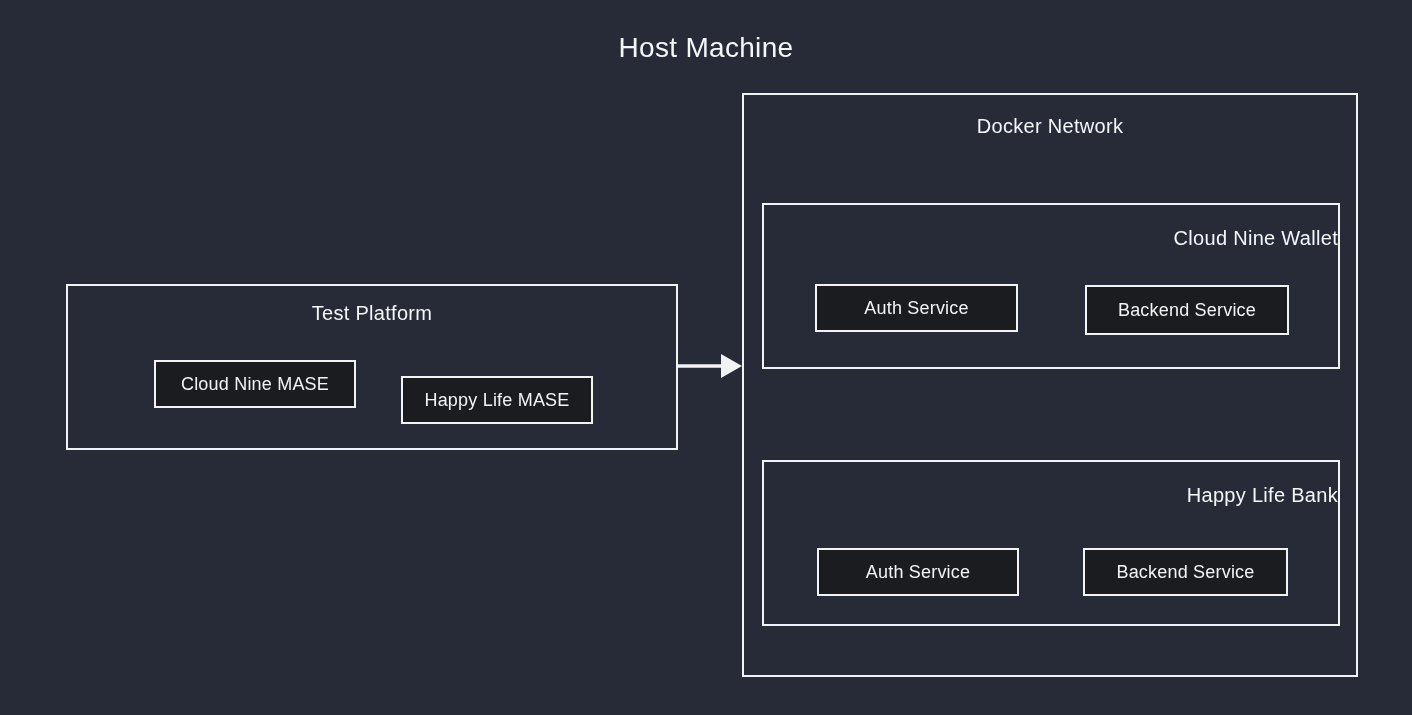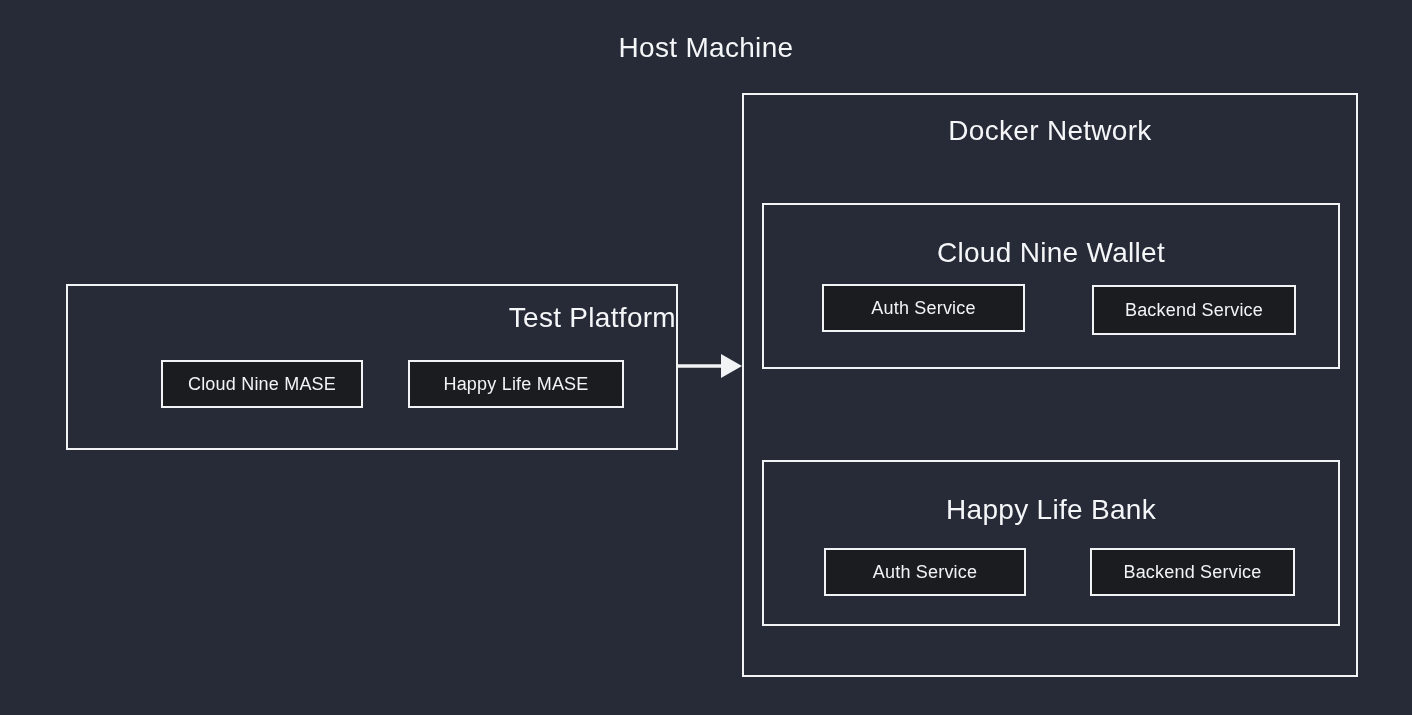--- a/index.html
+++ b/index.html
@@ -36,52 +36,51 @@
   .docker-box   { left: 742px; top: 93px;  width: 616px; height: 584px; }
   .wallet-box   { left: 762px; top: 203px; width: 578px; height: 166px; }
   .bank-box     { left: 762px; top: 460px; width: 578px; height: 166px; }
   .platform-box { left: 66px;  top: 284px; width: 612px; height: 166px; }
 
   .box-title {
     position: absolute;
     left: 0;
     width: 100%;
     text-align: center;
-    font-size: 28px;
+    font-size: 20px;
     font-weight: 400;
     letter-spacing: 0.3px;
     color: #f5f6f8;
   }
   .docker-title   { top: 20px; }
-  .group-title    { top: 32px; }
-  .platform-title { top: 16px; text-align: right; }
+  .group-title    { top: 22px; text-align: right; }
+  .platform-title { top: 16px; }
 
   .service-node {
     position: absolute;
     box-sizing: border-box;
     border: 2px solid #f2f3f4;
     background: #1b1c1f;
     display: flex;
     align-items: center;
     justify-content: center;
     font-size: 18px;
     letter-spacing: 0.2px;
     color: #f2f3f4;
     white-space: nowrap;
-    margin-left: 7px;
   }
   
   .wallet-auth    { left: 51px;  top: 79px; width: 203px; height: 48px; }
   .wallet-backend { left: 321px; top: 80px; width: 204px; height: 50px; }
   
   .bank-auth      { left: 53px;  top: 86px; width: 202px; height: 48px; }
   .bank-backend   { left: 319px; top: 86px; width: 205px; height: 48px; }
   
   .mase-cloudnine { left: 86px;  top: 74px; width: 202px; height: 48px; }
-  .mase-happylife { left: 333px; top: 74px; width: 216px; height: 48px; }
+  .mase-happylife { left: 333px; top: 90px; width: 192px; height: 48px; }
 
   .connector-arrow {
     position: absolute;
     left: 678px;
     top: 351px;
     width: 64px;
     height: 30px;
   }
 </style>
 </head>

